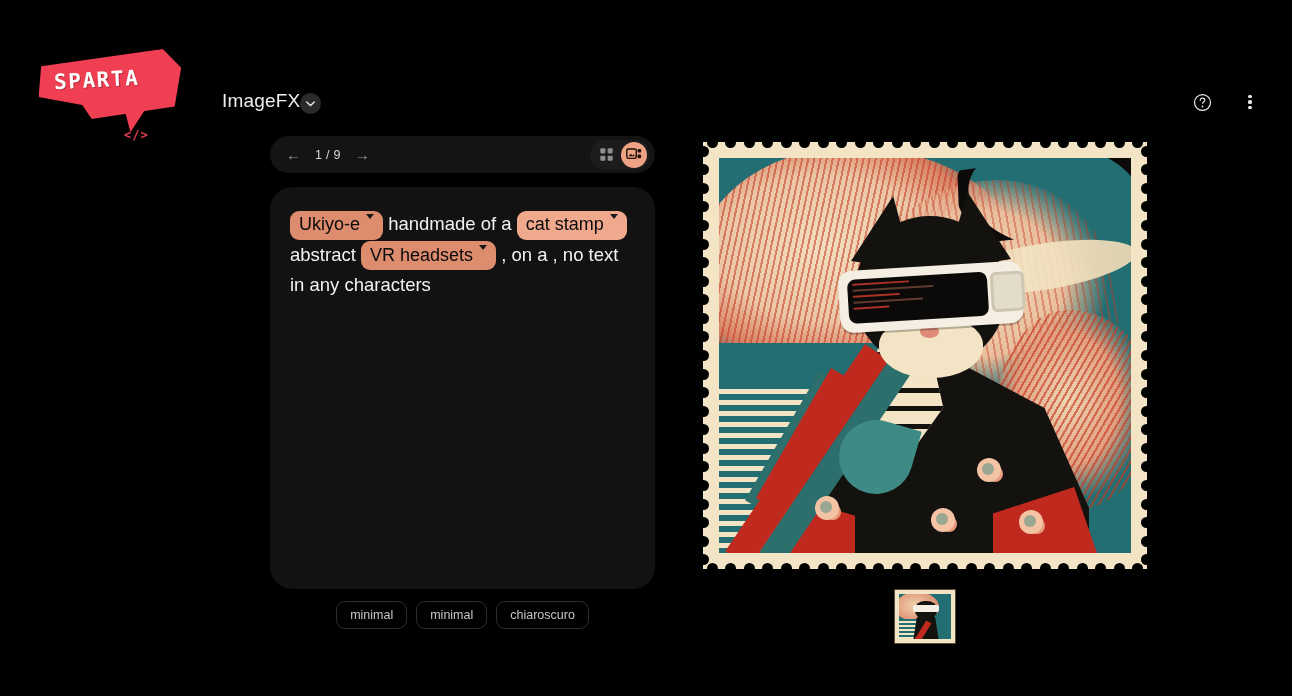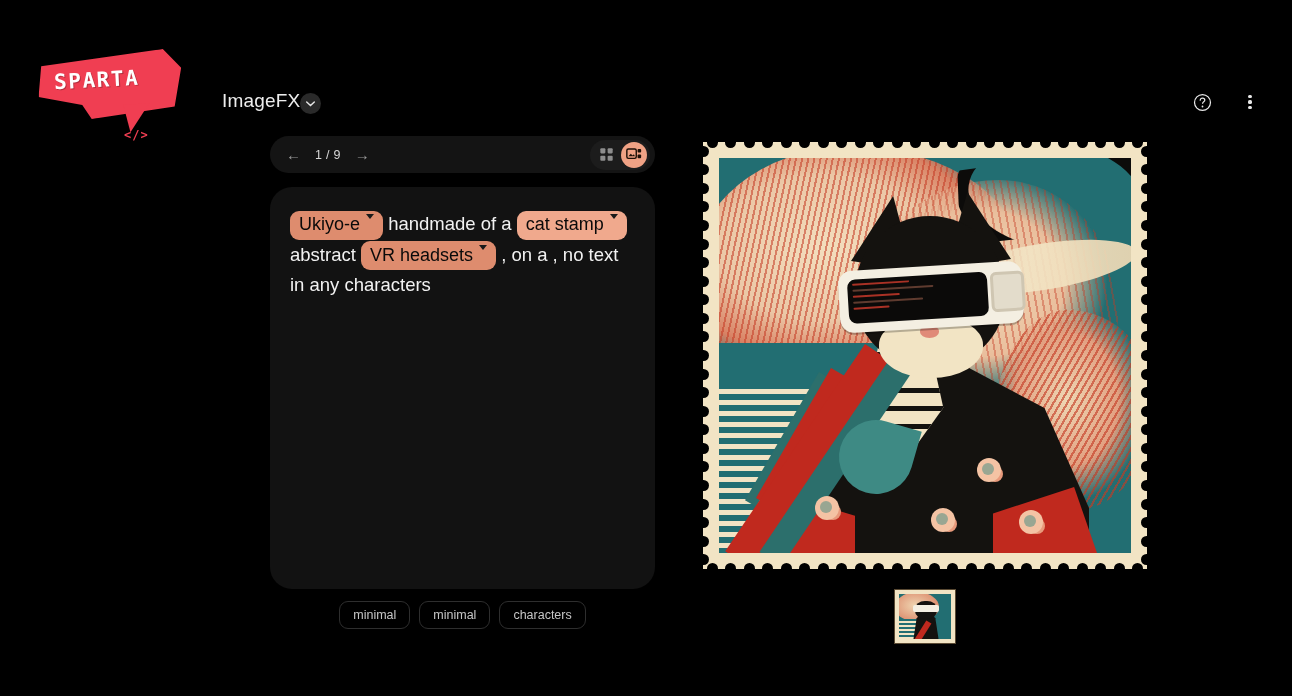--- a/index.html
+++ b/index.html
@@ -365,21 +365,21 @@
             <i class="cv"></i>
           </span><span> , on a </span><span> , no text in any characters</span>
       </div>
 
     </div>
 
     <div class="suggest-wrap">
       <div class="suggest-row">
         <span class="sug">minimal</span>
         <span class="sug">minimal</span>
-        <span class="sug">characters</span>
+        <span class="sug">chiaroscuro</span>
       </div>
     </div>
 
   </div>
 
   <div class="image-area">
     <div class="stamp">
       <div class="inner">
         <div class="sky-speck"></div>
         <div class="cloud"></div>

